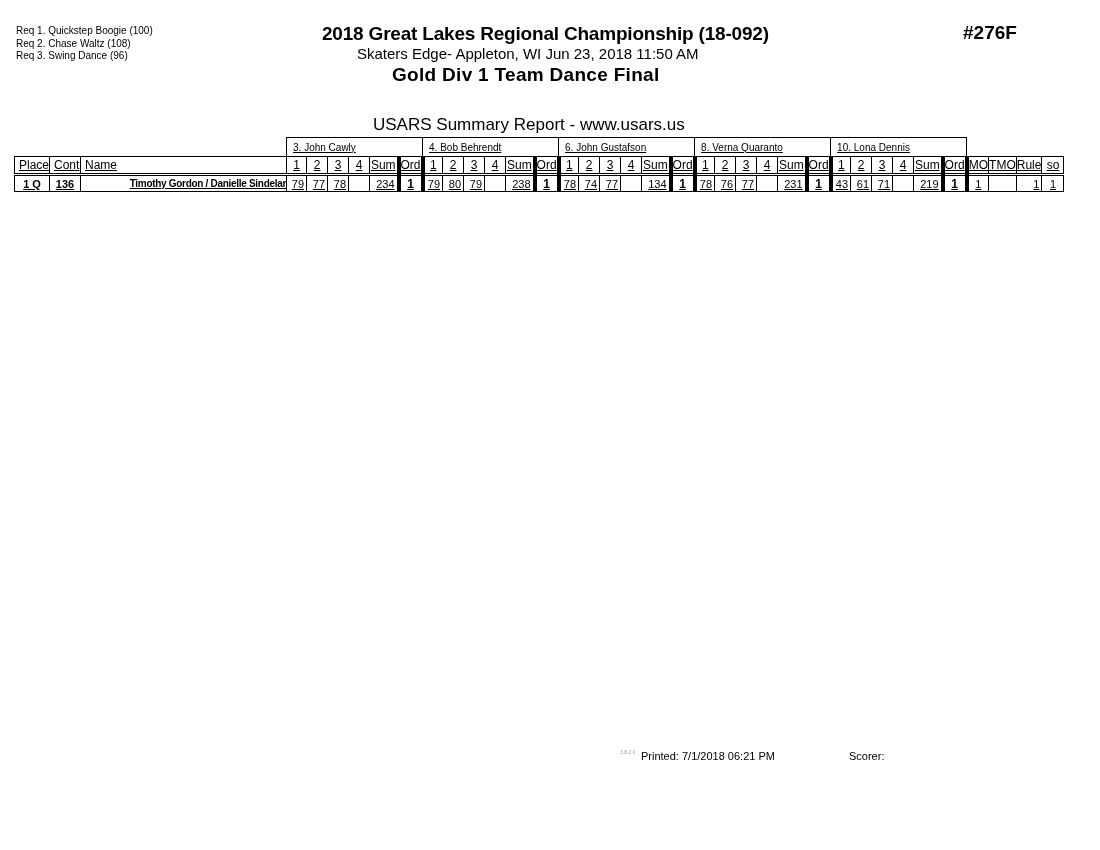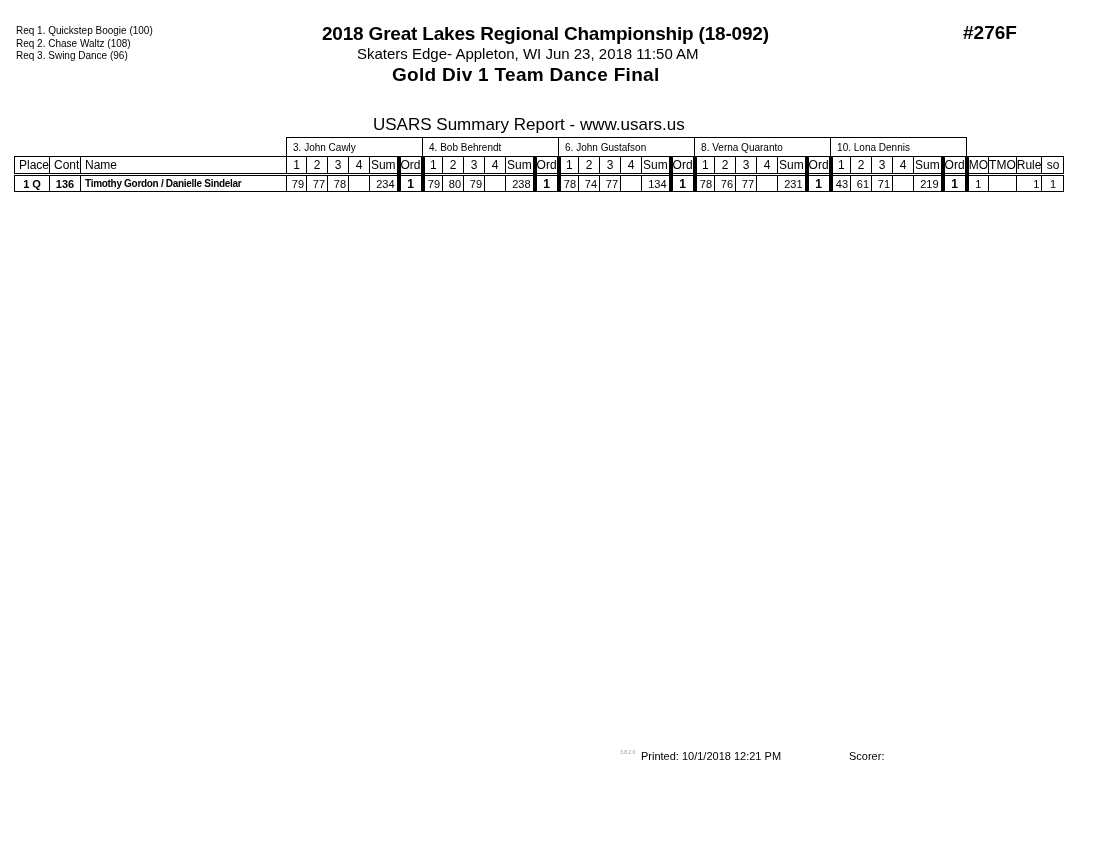--- a/index.html
+++ b/index.html
@@ -6,31 +6,31 @@
     body { width: 1100px; height: 850px; position: relative; overflow: hidden; font-family: "Liberation Sans", sans-serif; color: #000; }
     .abs { position: absolute; white-space: nowrap; }
     .req-list { position: absolute; left: 16px; top: 25px; }
     .req-item { font-size: 10px; line-height: 12.5px; white-space: nowrap; }
     #event-title { top: 23px; left: 322px; font-size: 19px; font-weight: bold; letter-spacing: -0.2px; }
     #venue-line { top: 45px; left: 357px; font-size: 15px; }
     #event-name { top: 64px; left: 392px; font-size: 19px; font-weight: bold; letter-spacing: 0.3px; }
     #report-line { top: 90px; left: 373px; font-size: 17px; margin-top: 25px; }
     #event-number { top: 22px; left: 963px; font-size: 19px; font-weight: bold; }
 
-    table.results { position: absolute; left: 14px; top: 137px; border-collapse: collapse; table-layout: fixed; font-size: 9px; }
+    table.results { position: absolute; left: 14px; top: 137px; border-collapse: collapse; table-layout: fixed; font-size: 9px; text-decoration: underline; }
     table.results td { border: 1px solid #000; padding: 0; height: 16px; text-align: center; overflow: hidden; white-space: nowrap; }
     table.results td.blank { border: none; }
     tr.judge-row td { height: 18px; }
     tr.judge-row td.judge { text-align: left; padding-left: 6px; font-size: 10px; border-bottom: 1px solid #000; }
     tr.hdr-row td { border-bottom: 3px double #000; font-size: 12px; }
     tr.hdr-row td.left { text-align: left; padding-left: 4px; }
     tr.data-row td { font-size: 11px; height: 15px; margin-left: 12px; }
     tr.data-row td.num { text-align: right; padding-right: 2px; }
     tr.data-row td.b { font-weight: bold; }
-    tr.data-row td.name { text-align: left; padding-left: 4px; font-weight: bold; font-size: 10px; letter-spacing: -0.3px; }
+    tr.data-row td.name { text-align: right; padding-left: 4px; font-weight: bold; font-size: 10px; letter-spacing: -0.3px; }
     tr.data-row td.ord { font-weight: bold; font-size: 12px; text-align: center; }
     td.thick-l { border-left: 4px solid #000 !important; }
 
     #footer-code { top: 749px; left: 620px; font-size: 5px; color: #999; }
     #printed { top: 750px; left: 641px; font-size: 11px; }
     #scorer { top: 750px; left: 849px; font-size: 11px; }
   </style>
 </head>
 <body>
 
@@ -188,14 +188,14 @@
 
     <td class="thick-l">1</td>
     <td></td>
     <td class="num">1</td>
     <td>1</td>
   </tr>
 </tbody>
   </table>
 
 <div id="footer-code" class="abs">3.8.2.0</div>
-<div id="printed" class="abs">Printed:  10/1/2018  12:21 PM</div>
+<div id="printed" class="abs">Printed:  7/1/2018  06:21 PM</div>
 <div id="scorer" class="abs">Scorer:</div>
 
 </body></html>

